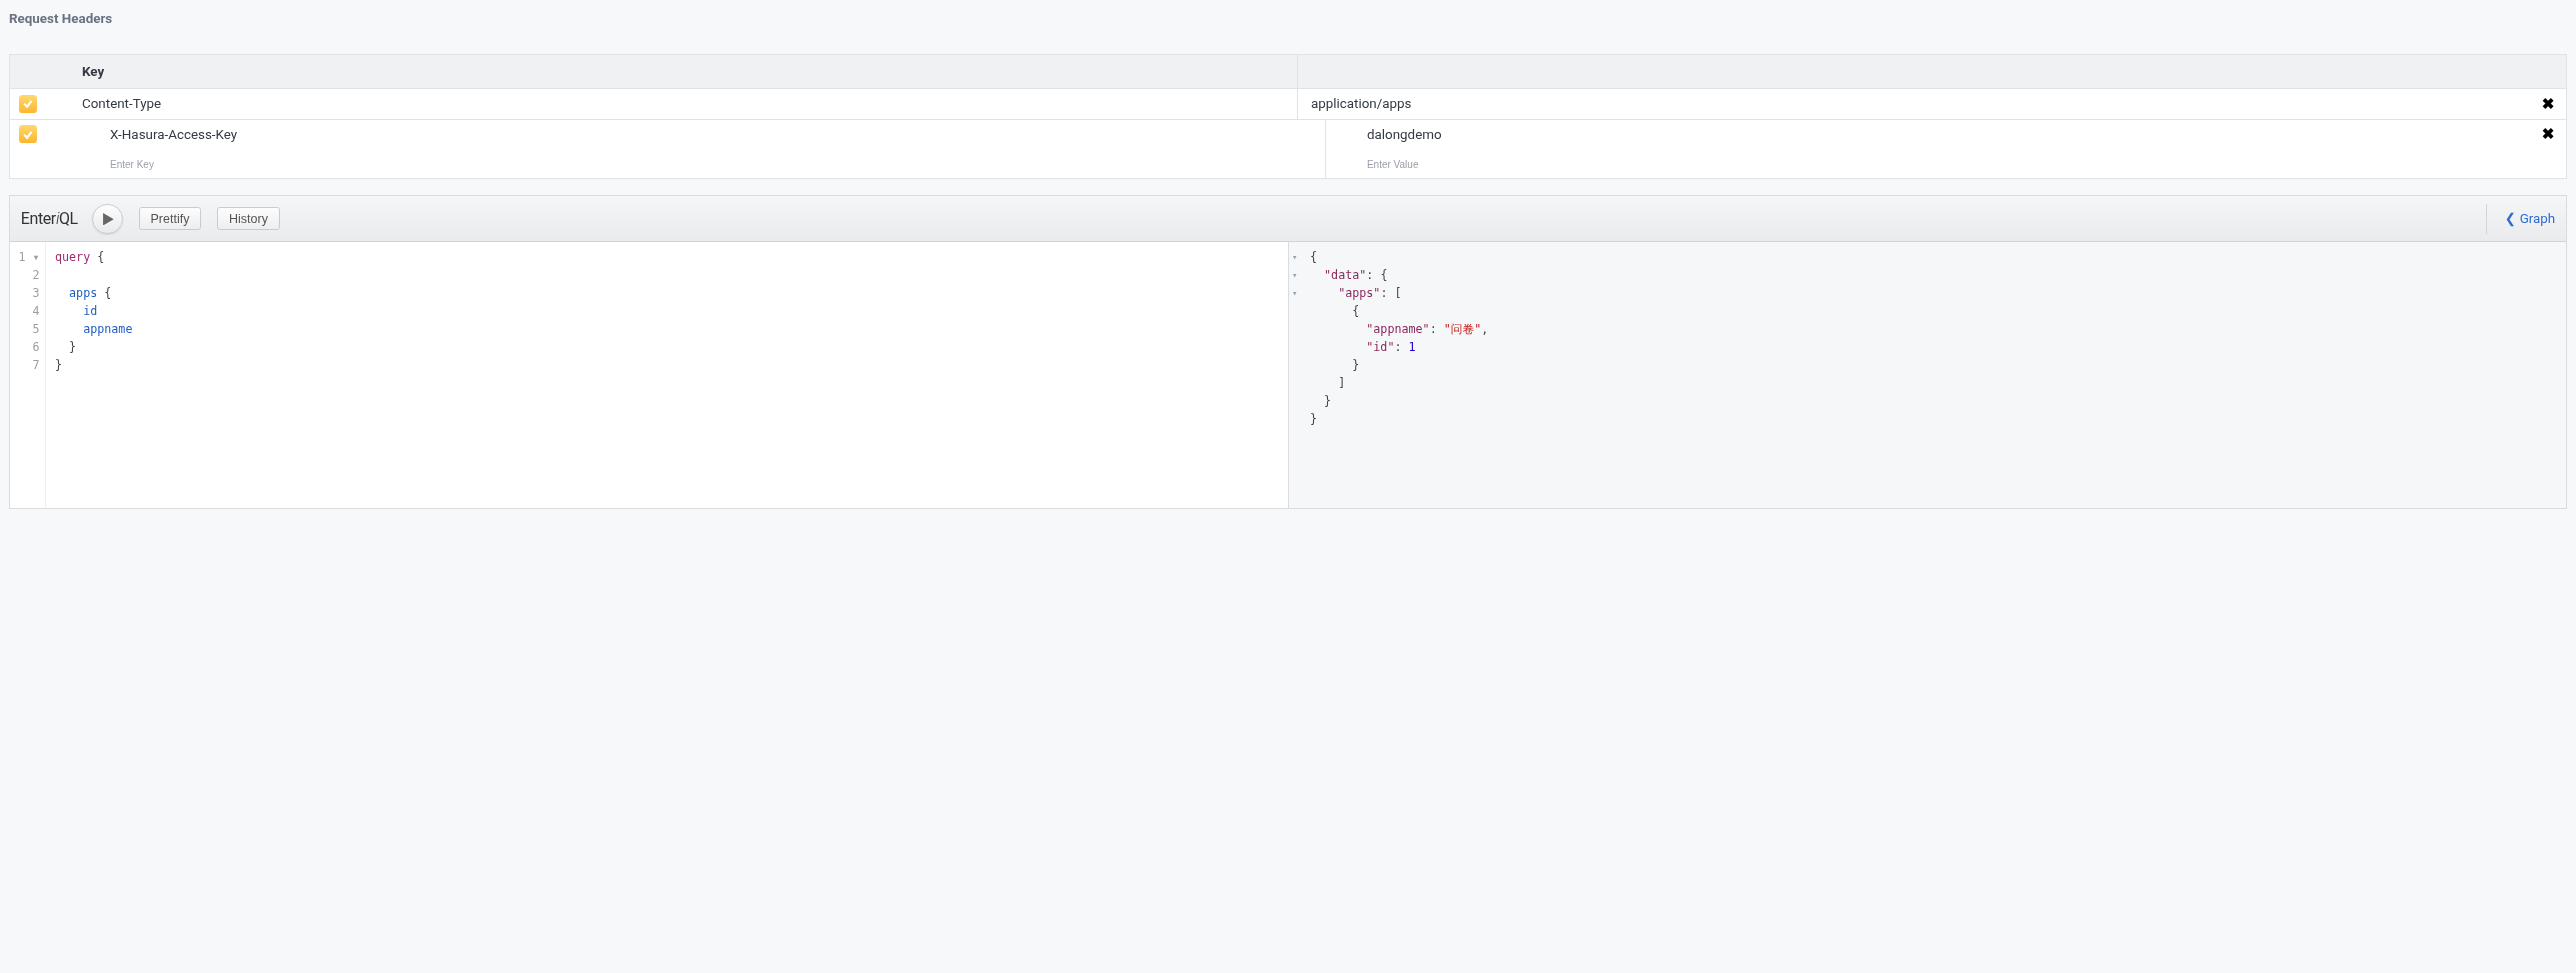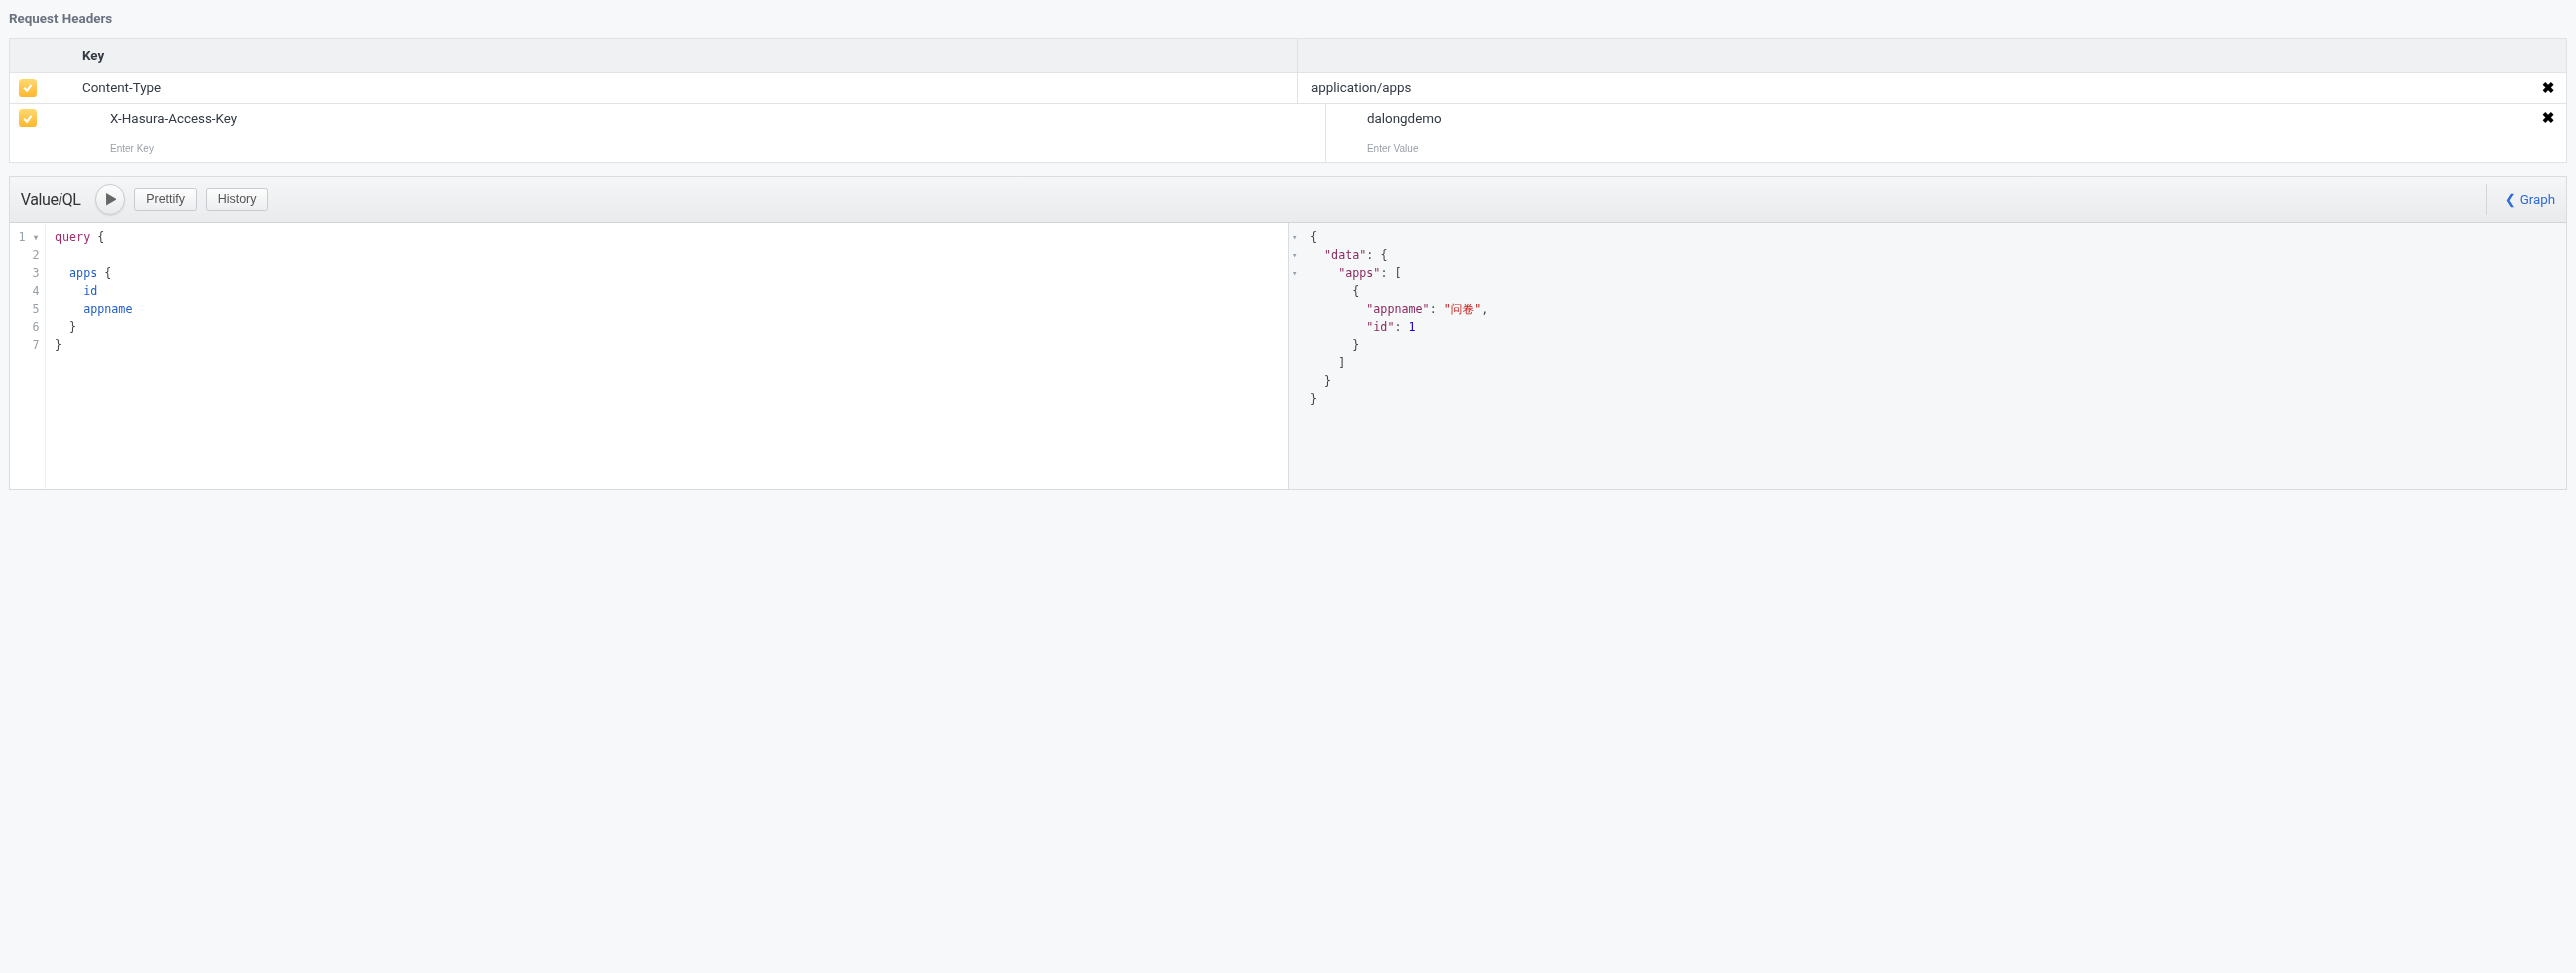--- a/index.html
+++ b/index.html
@@ -12,21 +12,21 @@
     .container { padding: 0; }
     .section-title {
       color: #6a7280;
       font-weight: 700;
       font-size: 13.4px;
       padding: 10.8px 9px 12.5px;
     }
     .headers-table {
       border: 0.9px solid #e0e2e6;
       background: #fff;
-      margin: 0 9px;
+      margin: 16px 9px;
     }
     .headers-header {
       display: flex;
       background: #f0f1f3;
       border-bottom: 0.9px solid #e0e2e6;
     }
     .headers-header .col {
       padding: 9px 12.5px;
       font-weight: 700;
       color: #333a44;
@@ -86,20 +86,21 @@
       box-shadow: 0 0.9px 1.8px rgba(0,0,0,0.1);
     }
     .gq-play svg { width:10.8px; height:12.5px; fill:#666; margin-left:1.8px;}
     .gq-btn {
       padding: 3.6px 10.8px;
       background: linear-gradient(#fdfdfd,#eceef0);
       border:0.9px solid #c8cbd0;
       border-radius:2.7px;
       color:#555; font-size:12.5px;
       cursor:pointer;
+      margin-left:7px;
     }
     .gq-docs {
       margin-left:auto;
       color:#2f6cd4;
       font-size:13.4px;
       cursor:pointer;
       display:flex; align-items:center; gap:3.6px;
       padding-left:18px;
       border-left: 0.9px solid #d2d4d8;
       align-self:stretch;
@@ -192,21 +193,21 @@
       </div>
       <div class="col-value">
         <input class="ph-input" placeholder="Enter Value" style="">
       </div>
       <div class="col-del"></div>
     </div>
   </div>
 
   <div class="graphiql">
     <div class="gq-toolbar">
-      <span class="gq-logo"><span>Value</span><span class="i">i</span><span>QL</span></span>
+      <span class="gq-logo"><span>Enter</span><span class="i">i</span><span>QL</span></span>
       <div class="gq-play">
         <svg viewBox="0 0 12 14">
             <path d="M0 0 L12 7 L0 14 Z"></path>
           </svg>
       </div>
       <button class="gq-btn">Prettify</button>
       <button class="gq-btn">History</button>
       <div class="gq-docs">
         <span>❮</span>
         <span>Graph</span>

